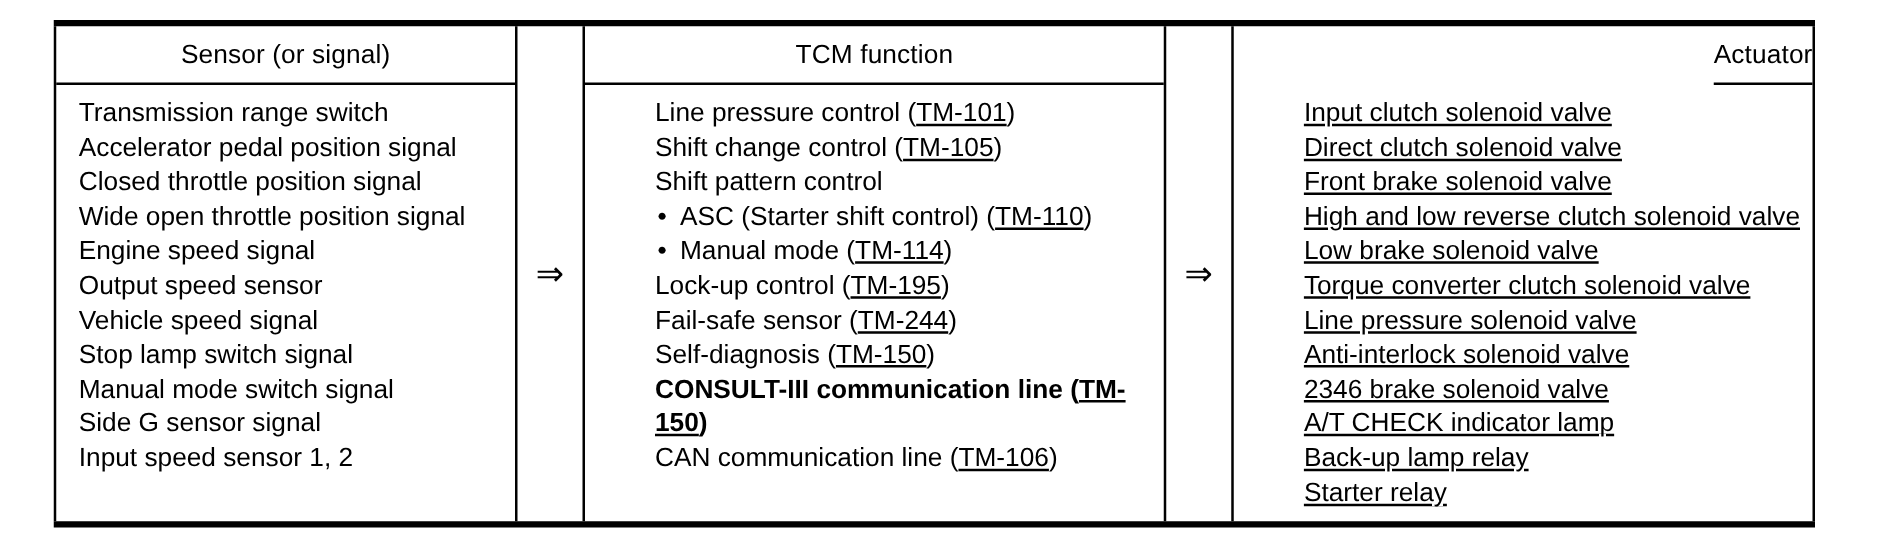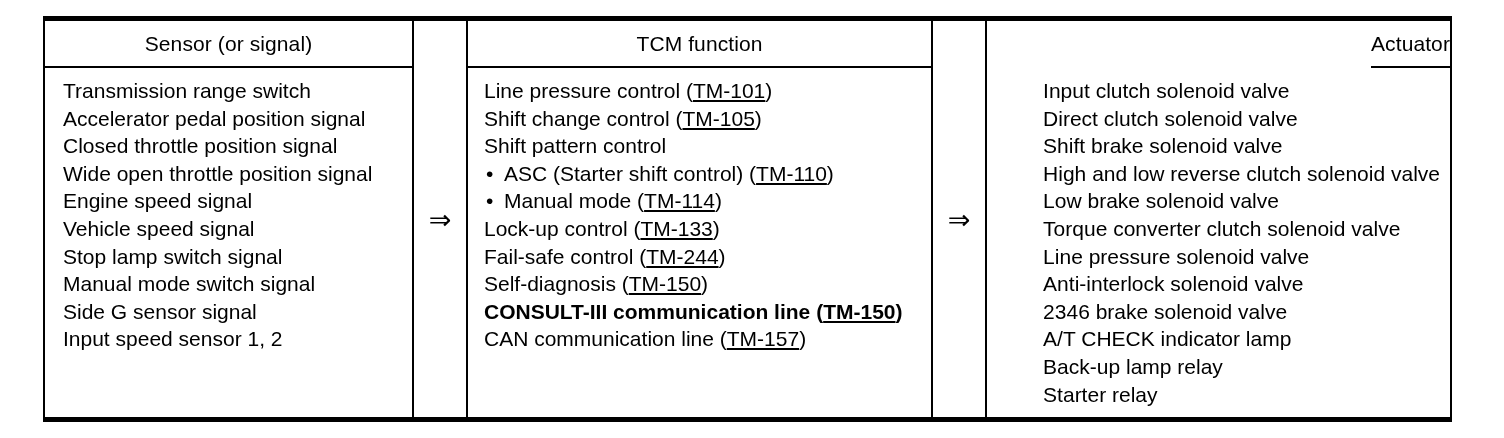--- a/index.html
+++ b/index.html
@@ -113,41 +113,42 @@
   .entry.wrap {
     white-space: normal;
     font-weight: bold;
   }
 
   .ref {
     text-decoration: underline;
     text-underline-offset: 2px;
   }
 
-  .col-actuator .col-body { padding-left: 9px; }
-  .col-tcm .col-body      { padding-left: 16px; }
+  .col-actuator .col-body { padding-left: 9px; text-decoration: underline; }
+  .col-tcm .col-body      { padding-left: 16px; margin-left: 40px; }
 </style>
 </head>
 <body>
 
 <div id="page">
 
   <div class="table-wrap">
     <div class="table-row">
 
       <div class="col-group col-sensor">
         <div class="col-head">
           <span class="col-head-text">Sensor (or signal)</span>
         </div>
         <div class="col-body">
           <div class="entry">Transmission range switch</div>
           <div class="entry">Accelerator pedal position signal</div>
           <div class="entry">Closed throttle position signal</div>
           <div class="entry">Wide open throttle position signal</div>
           <div class="entry">Engine speed signal</div>
+          <div class="entry">Output speed sensor</div>
           <div class="entry">Vehicle speed signal</div>
           <div class="entry">Stop lamp switch signal</div>
           <div class="entry">Manual mode switch signal</div>
           <div class="entry">Side G sensor signal</div>
           <div class="entry">Input speed sensor 1, 2</div>
         </div>
       </div>
 
       <div class="arrow-col">
         <span class="arrow-glyph">⇒</span>
@@ -173,54 +174,54 @@
 
           <div class="entry bullet">
             <span class="bullet-dot">•</span><span>ASC (Starter shift control)</span><span> (</span><span class="ref">TM-110</span><span>)</span>
           </div>
 
           <div class="entry bullet">
             <span class="bullet-dot">•</span><span>Manual mode</span><span> (</span><span class="ref">TM-114</span><span>)</span>
           </div>
 
           <div class="entry">
-            <span>Lock-up control</span><span> (</span><span class="ref">TM-133</span><span>)</span>
-          </div>
-
-          <div class="entry">
-            <span>Fail-safe control</span><span> (</span><span class="ref">TM-244</span><span>)</span>
+            <span>Lock-up control</span><span> (</span><span class="ref">TM-195</span><span>)</span>
+          </div>
+
+          <div class="entry">
+            <span>Fail-safe sensor</span><span> (</span><span class="ref">TM-244</span><span>)</span>
           </div>
 
           <div class="entry">
             <span>Self-diagnosis</span><span> (</span><span class="ref">TM-150</span><span>)</span>
           </div>
 
           <div class="entry wrap">
             <span>CONSULT-III communication line</span><span> (</span><span class="ref">TM-150</span><span>)</span>
           </div>
 
           <div class="entry">
-            <span>CAN communication line</span><span> (</span><span class="ref">TM-157</span><span>)</span>
+            <span>CAN communication line</span><span> (</span><span class="ref">TM-106</span><span>)</span>
           </div>
 
         </div>
       </div>
 
       <div class="arrow-col">
         <span class="arrow-glyph">⇒</span>
       </div>
 
       <div class="col-group col-actuator">
         <div class="col-head">
           <span class="col-head-text">Actuator</span>
         </div>
         <div class="col-body">
           <div class="entry">Input clutch solenoid valve</div>
           <div class="entry">Direct clutch solenoid valve</div>
-          <div class="entry">Shift brake solenoid valve</div>
+          <div class="entry">Front brake solenoid valve</div>
           <div class="entry">High and low reverse clutch solenoid valve</div>
           <div class="entry">Low brake solenoid valve</div>
           <div class="entry">Torque converter clutch solenoid valve</div>
           <div class="entry">Line pressure solenoid valve</div>
           <div class="entry">Anti-interlock solenoid valve</div>
           <div class="entry">2346 brake solenoid valve</div>
           <div class="entry">A/T CHECK indicator lamp</div>
           <div class="entry">Back-up lamp relay</div>
           <div class="entry">Starter relay</div>
         </div>

